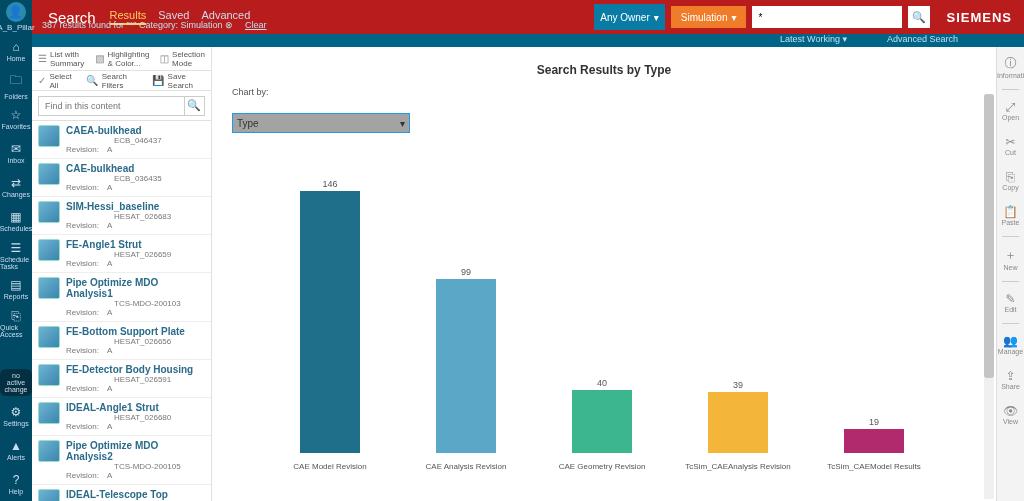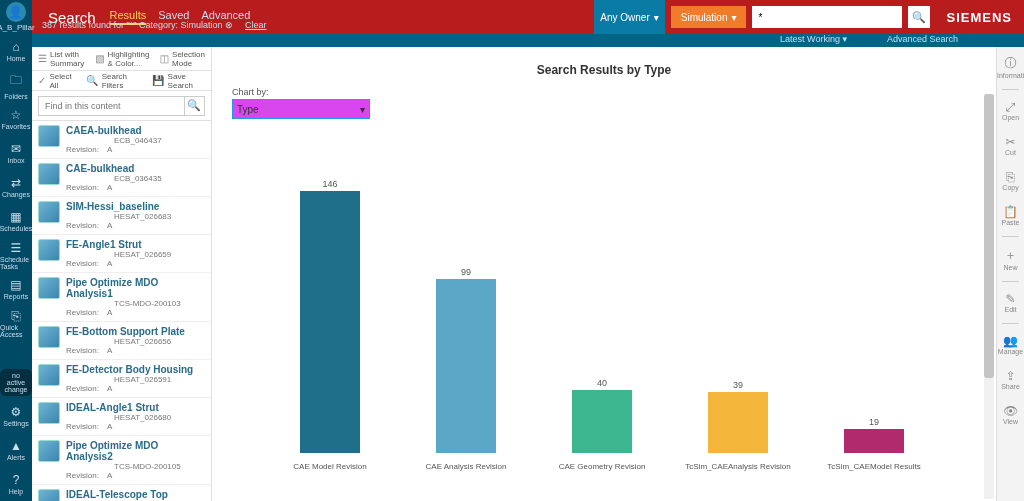--- a/index.html
+++ b/index.html
@@ -11,21 +11,21 @@
   .avatar { width:20px; height:20px; border-radius:50%; background:#2a8bb0; display:flex; align-items:center; justify-content:center; font-size:9px;}
   .avatar::before{content:"👤"; font-size:12px;}
   .avatarLabel{font-size:8px; color:#cde;}
   .topTitle { font-size:15px; font-weight:400; margin-left:4px; }
   .topTabs { display:flex; gap:12px; margin-left:14px; font-size:11px;}
   .topTab { color:#cde; cursor:pointer;}
   .topTab.active{ color:#ffcf5d; border-bottom:2px solid #ffcf5d; padding-bottom:2px;}
   .subline { position:absolute; top:20px; left:42px; font-size:9px; color:#bde1ee;}
   .subline .clear{margin-left:10px; text-decoration:underline; cursor:pointer;}
   .rightTop { margin-left:auto; display:flex; align-items:center; gap:6px;}
-  .ownerSel{ background:#0a7ba5; color:#fff; border:none; height:34px; padding:0 6px; font-size:10px; display:flex; align-items:center; gap:4px; cursor:pointer;}
+  .ownerSel{ background:#0a7ba5; color:#fff; border:none; height:26px; padding:0 6px; font-size:10px; display:flex; align-items:center; gap:4px; cursor:pointer;}
   .simBtn{ background:#f07b28; color:#fff; height:22px; padding:0 10px; font-size:10px; display:flex; align-items:center; gap:4px; cursor:pointer;}
   .searchBox{ width:150px; height:22px; background:#fff; border:none; padding:0 6px; font-size:10px;}
   .searchBtn{ width:22px; height:22px; background:#fff; display:flex; align-items:center; justify-content:center; cursor:pointer;}
   .siemens{ font-weight:700; letter-spacing:1px; font-size:13px; margin-left:10px; color:#fff;}
   .secondRight{position:absolute; right:66px; top:34px; font-size:9px; color:#bde1ee; display:flex; gap:40px; z-index:5;}
   .topbar2{height:13px; background:#006487;}
 
   
   .leftRail { position:absolute; top:0; left:0; bottom:0; width:32px; background:#004a66; z-index:10; display:flex; flex-direction:column; align-items:center; color:#cde;}
   .railCell{ width:32px; height:34px; display:flex; flex-direction:column; align-items:center; justify-content:center; font-size:7px; cursor:pointer; gap:1px;}
@@ -53,21 +53,21 @@
   .item{display:flex; gap:6px; padding:4px 6px; border-bottom:1px solid #eee;}
   .thumb{width:22px;height:22px; background:linear-gradient(135deg,#6fb4d4,#3a86ad); border:1px solid #9dc; flex-shrink:0; border-radius:2px;}
   .itemTitle{font-size:10px; font-weight:600; color:#2a6b8a;}
   .itemSub{font-size:8px; color:#777;margin-left:48px;}
   .itemRow3{font-size:8px; color:#777; display:flex; gap:8px;}
 
   
   .chartArea{flex:1; padding:10px 20px; position:relative;}
   .chartTitle{text-align:center; font-weight:600; font-size:12px; margin:6px 0 10px;}
   .chartBy{font-size:9px; color:#555;}
-  .chartSelect{margin-top:2px; width:138px; height:20px; border:1px solid #249be0; background:#d946ef; font-size:10px; padding:0 4px; display:flex; align-items:center; justify-content:space-between; cursor:pointer;}
+  .chartSelect{margin-top:16px; width:178px; height:20px; border:1px solid #249be0; background:#a3a3a3; font-size:10px; padding:0 4px; display:flex; align-items:center; justify-content:space-between; cursor:pointer;}
   .plot{position:absolute; left:50px; right:30px; top:120px; bottom:30px;}
   .bar{width:60px;}
   .barVal{font-size:9px; color:#555; margin-bottom:2px;}
   .catLab{position:absolute; bottom:0; width:120px; text-align:center; font-size:8px; color:#555;}
   .scrollTrack{position:absolute; right:2px; top:47px; bottom:2px; width:10px; background:#f0f0f0;}
   .scrollThumb{position:absolute; width:100%; background:#c5c5c5; border-radius:3px;}
 </style>
 </head>
 <body>
 

